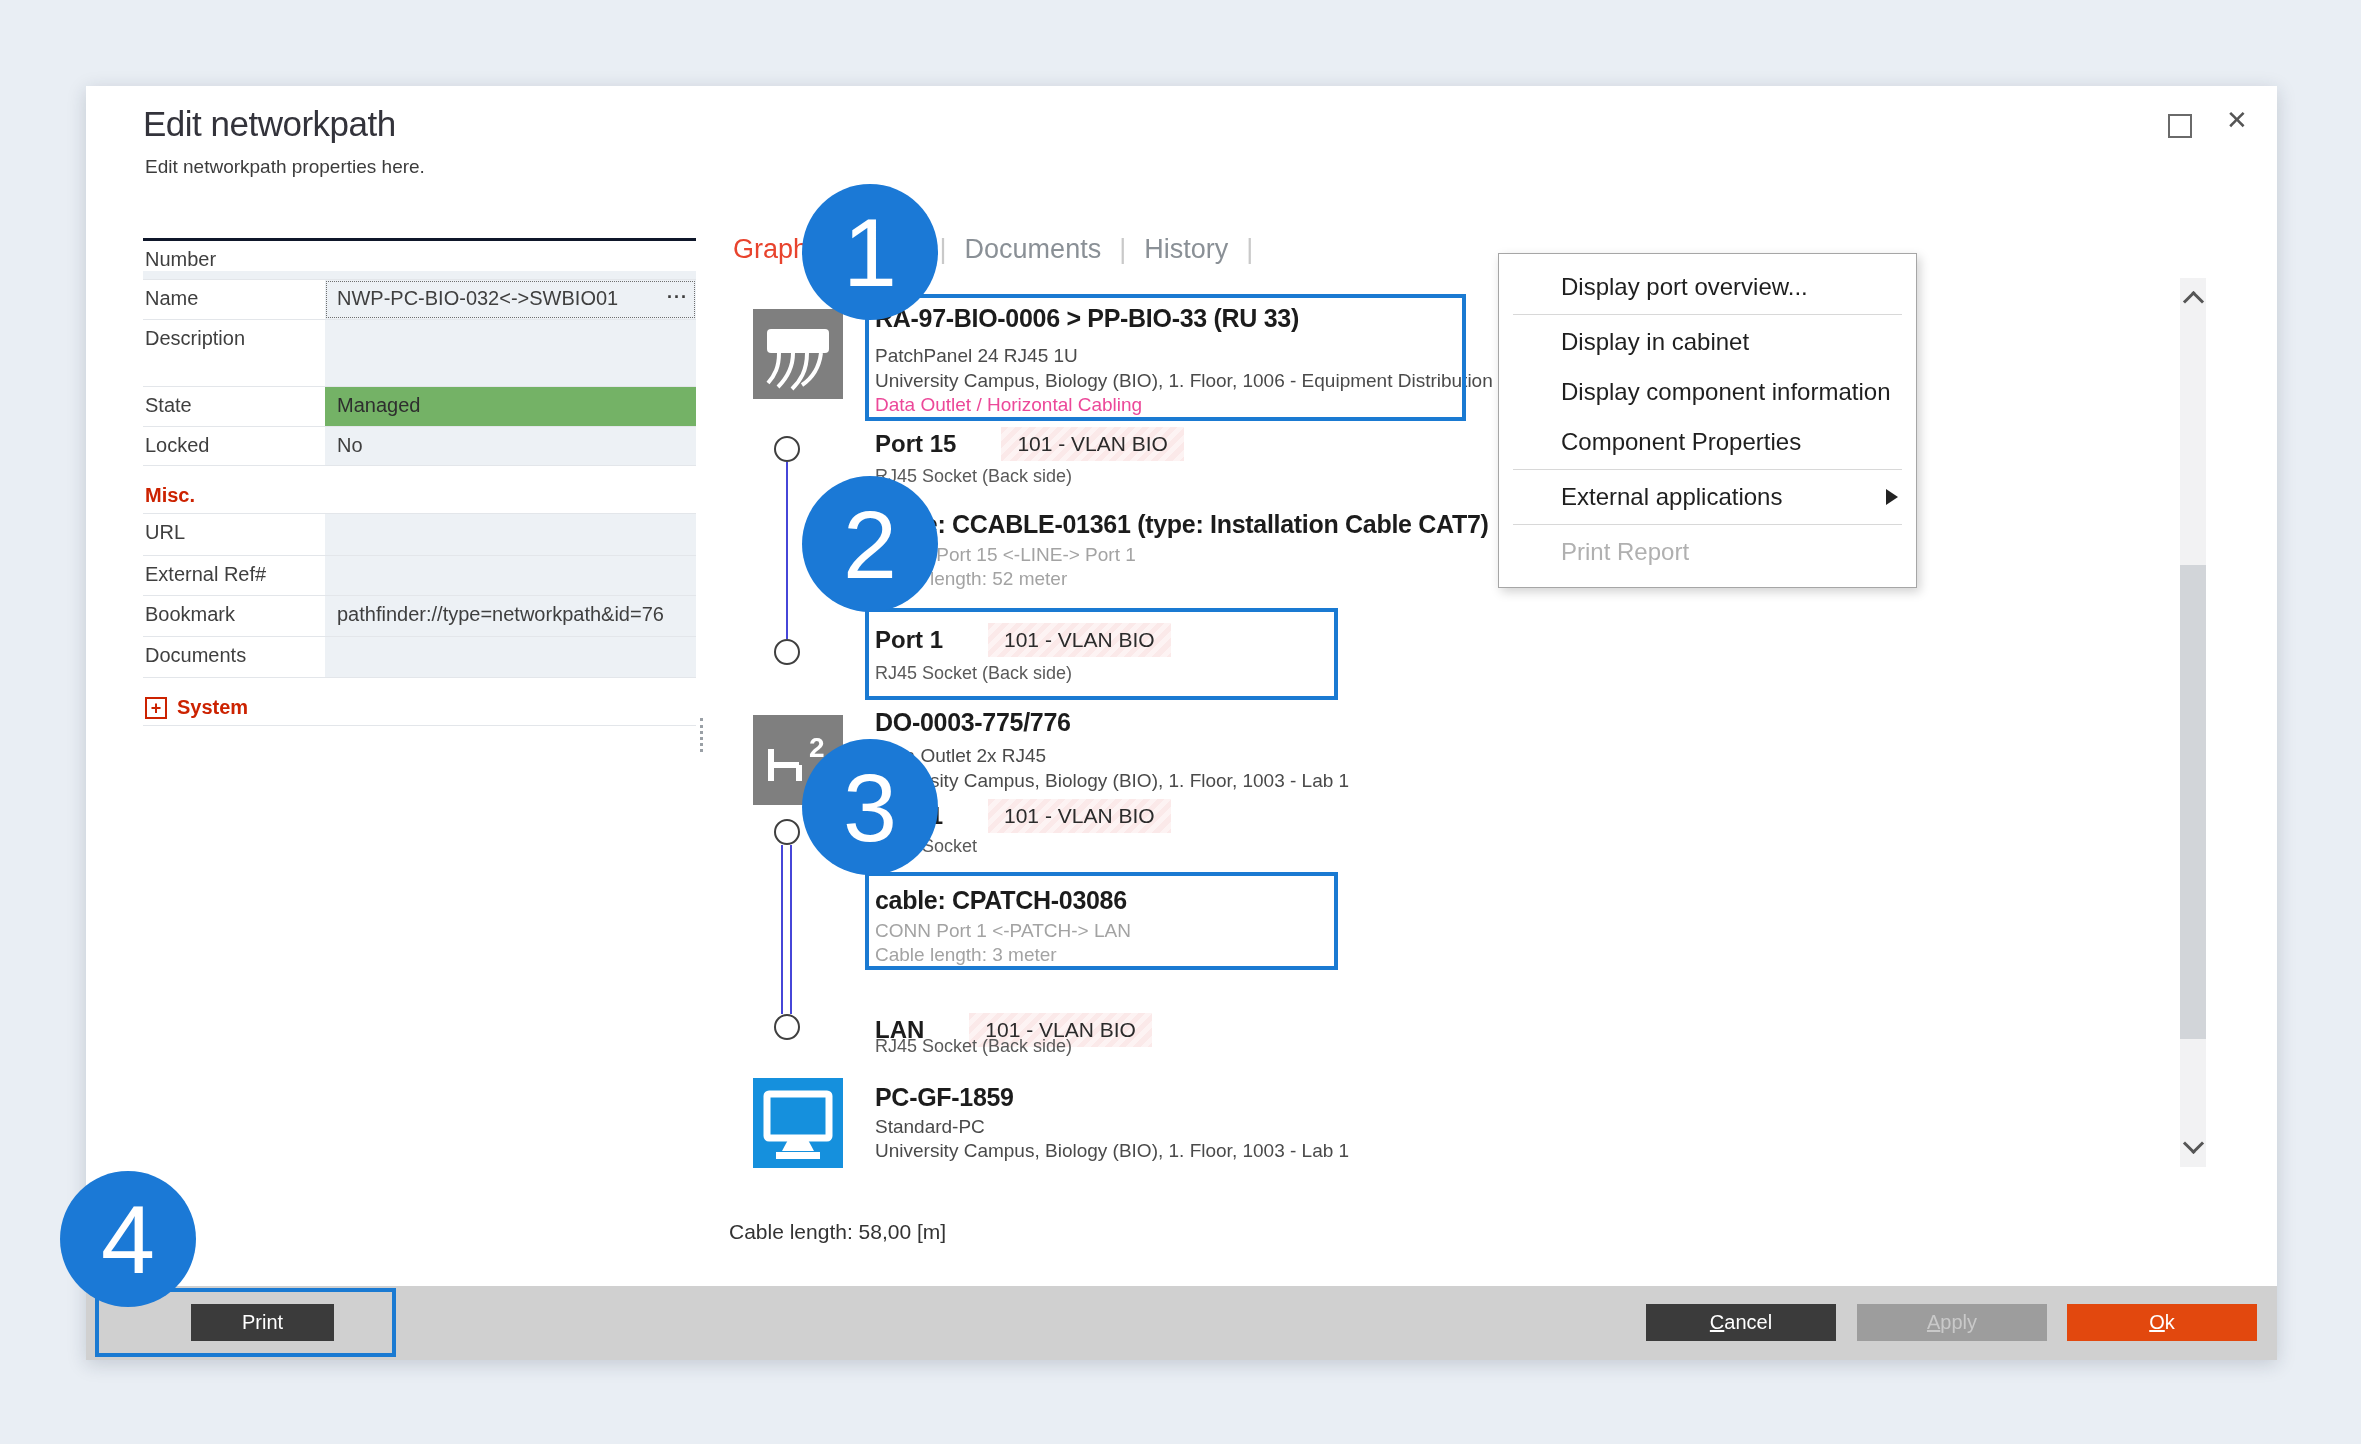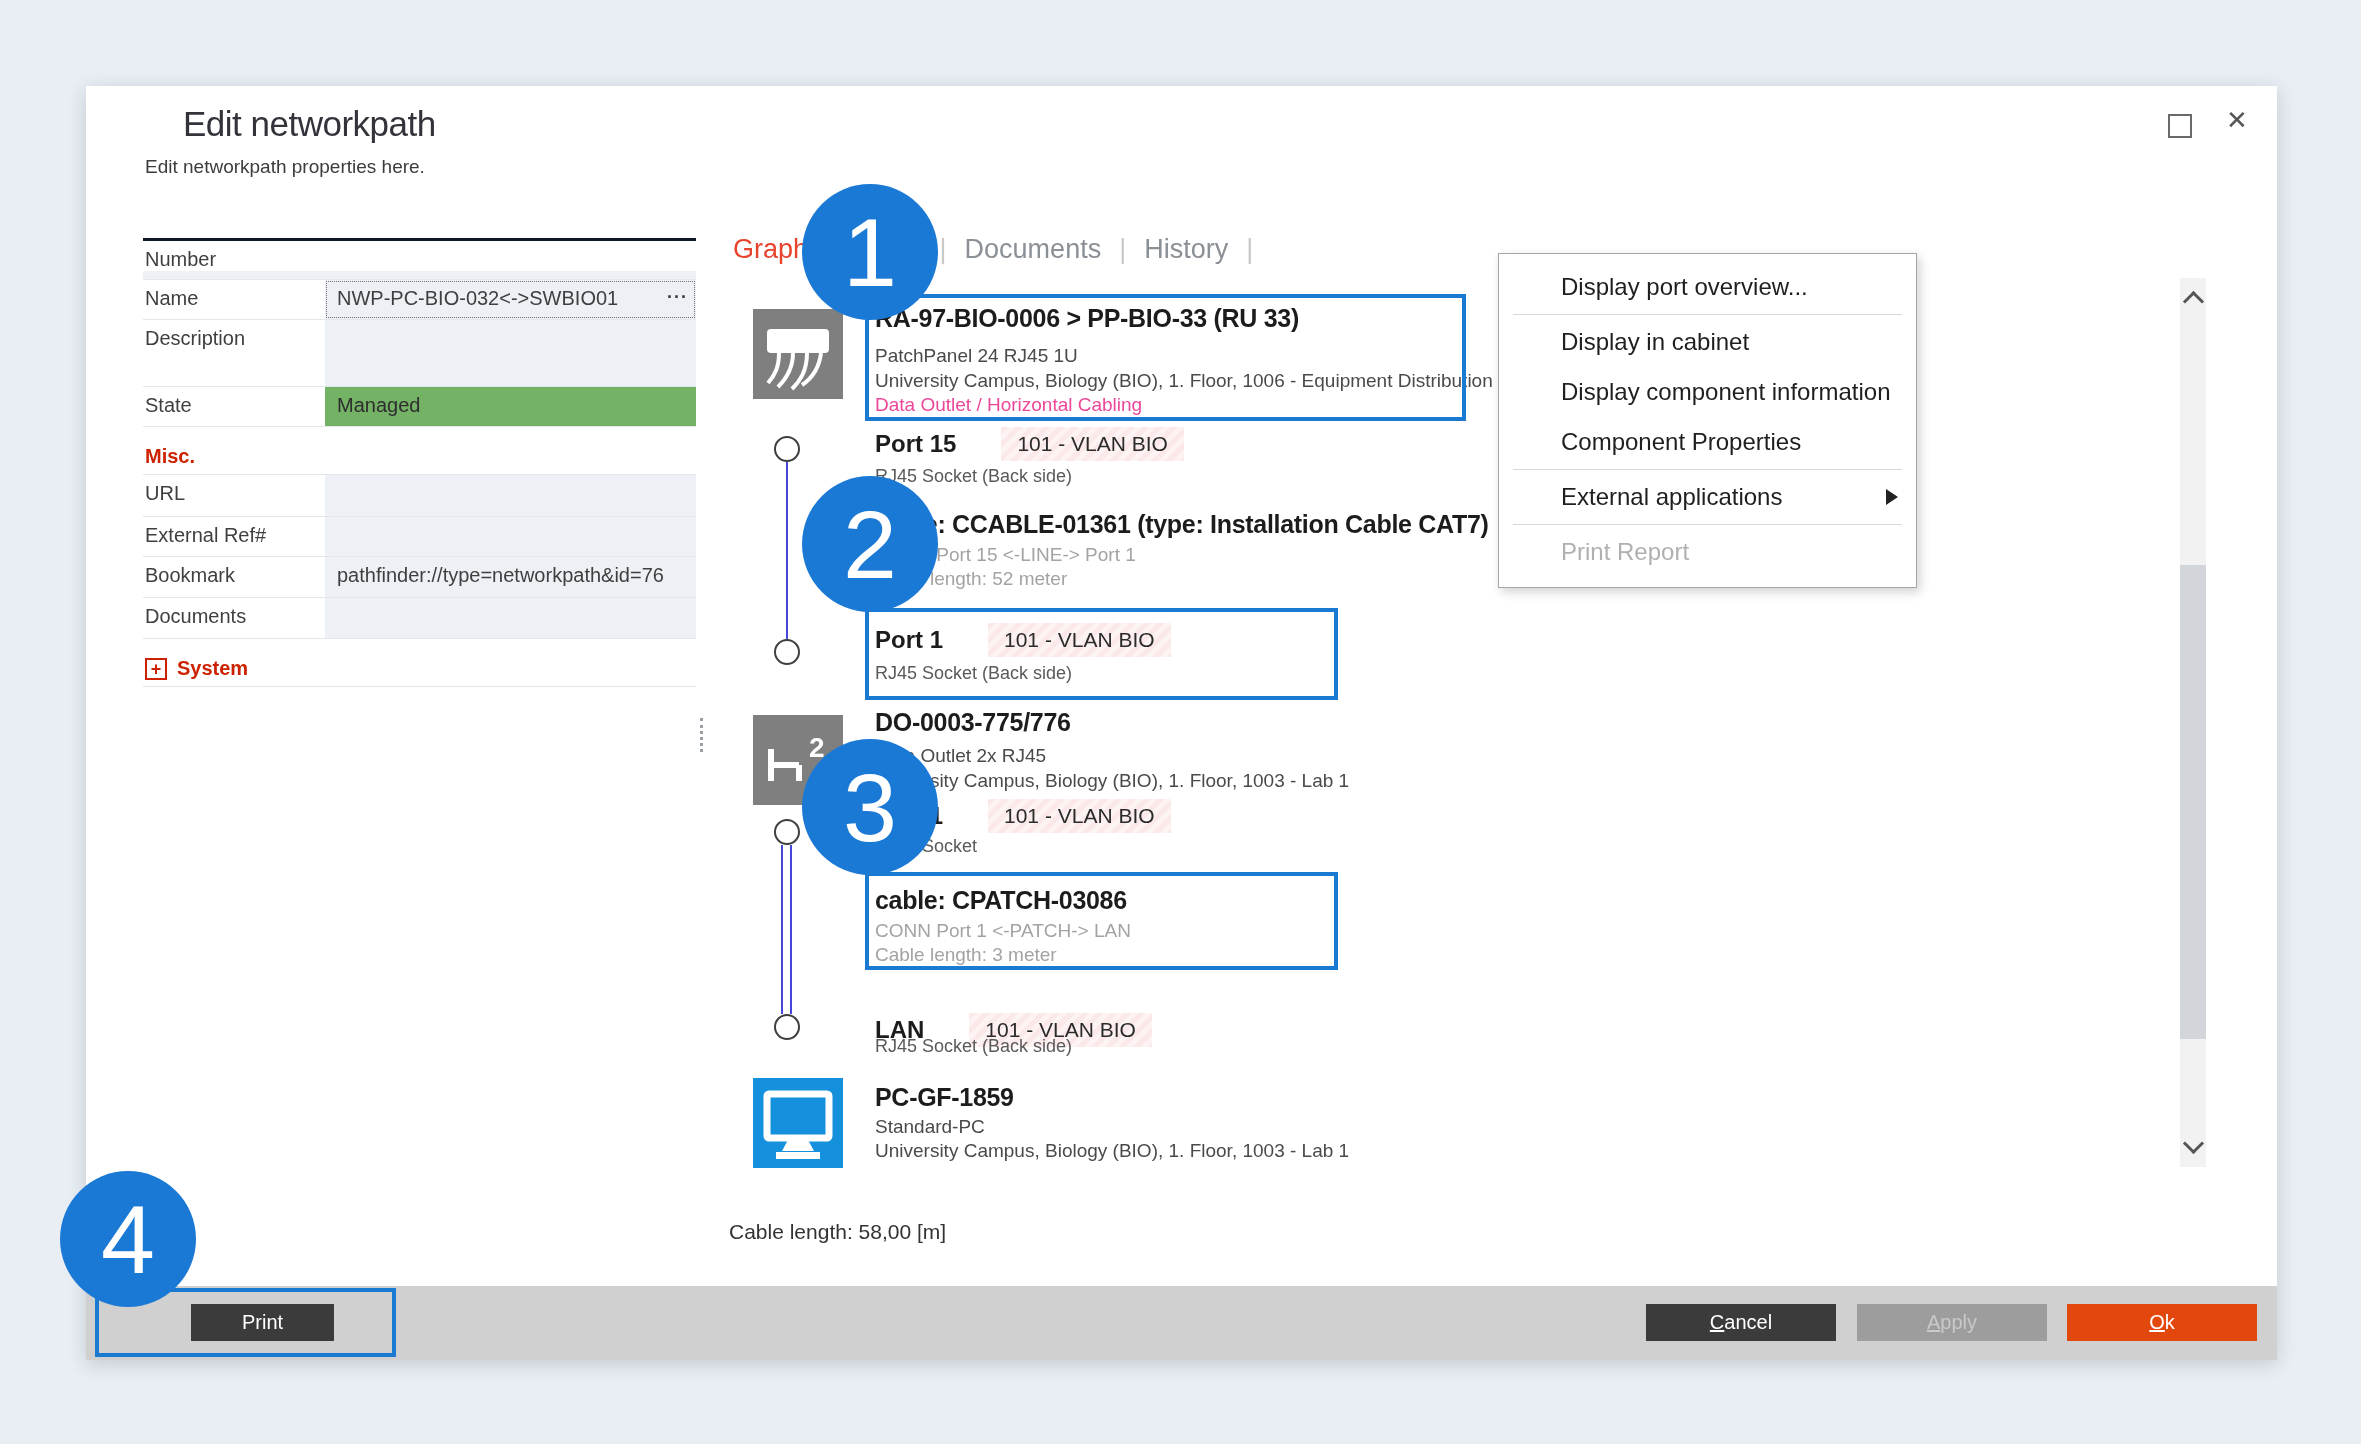--- a/index.html
+++ b/index.html
@@ -91,21 +91,21 @@
               display:flex;align-items:center;justify-content:center;font-size:97px;font-weight:200;
               z-index:60;pointer-events:none;line-height:1;}
 </style>
 </head>
 <body>
 
 <div class="page">
 
   <div class="dialog">
 
-    <div class="abs dlg-title" style="left:57px;top:18px;margin-left:40px;">Edit networkpath</div>
+    <div class="abs dlg-title" style="left:57px;top:18px;">Edit networkpath</div>
     <div class="abs dlg-sub" style="left:59px;top:70px;">Edit networkpath properties here.</div>
     <div class="abs winbtn" style="left:2082px;top:28px;">
       <div class="max-glyph"></div>
     </div>
     <div class="abs winbtn close-glyph" style="left:2140px;top:22px;">
       <span>✕</span>
     </div>
 
     <div class="form">
       <div class="frow" style="height:38px;">
@@ -119,20 +119,24 @@
           <span class="more-btn">...</span>
         </div>
       </div>
       <div class="frow" style="height:66px;">
         <div class="flabel">Description</div>
         <div class="fvalue"></div>
       </div>
       <div class="frow" style="height:39px;">
         <div class="flabel">State</div>
         <div class="fvalue green">Managed</div>
+      </div>
+      <div class="frow" style="height:38px;">
+        <div class="flabel">Locked</div>
+        <div class="fvalue">No</div>
       </div>
 
       <div class="fheader">
         <span>Misc.</span>
       </div>
 
       <div class="frow" style="height:41px;">
         <div class="flabel">URL</div>
         <div class="fvalue"></div>
       </div>

